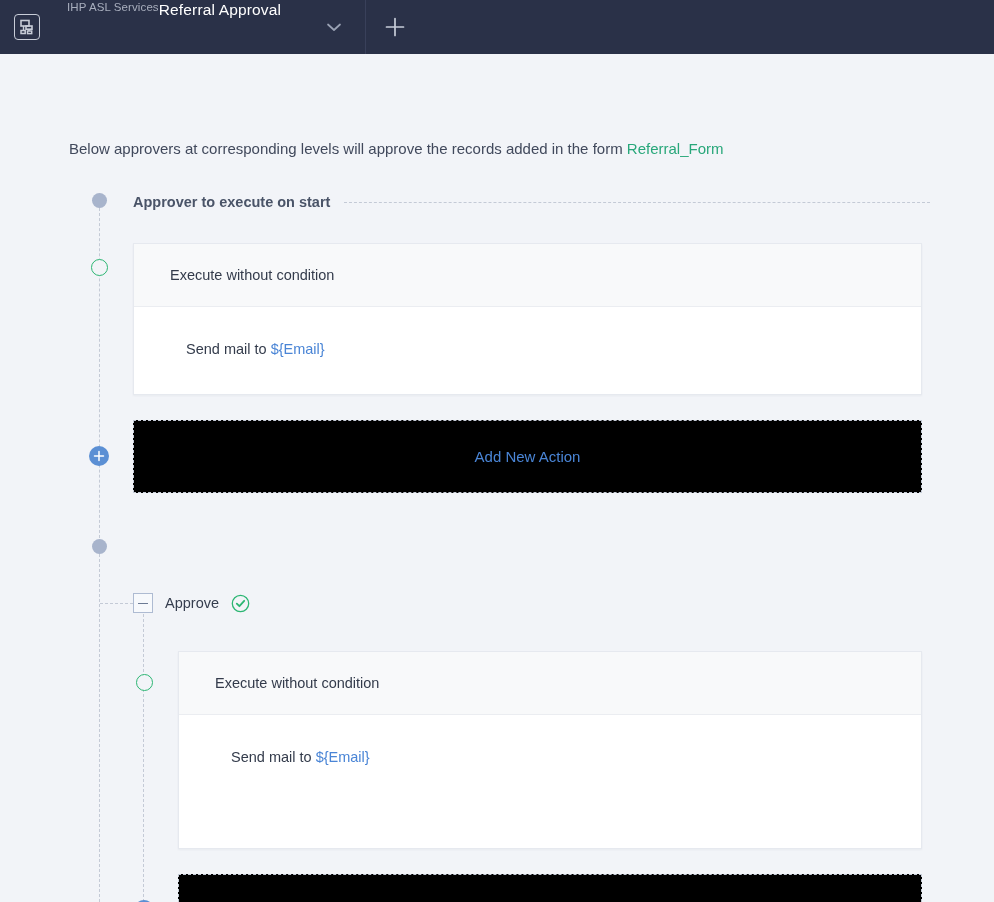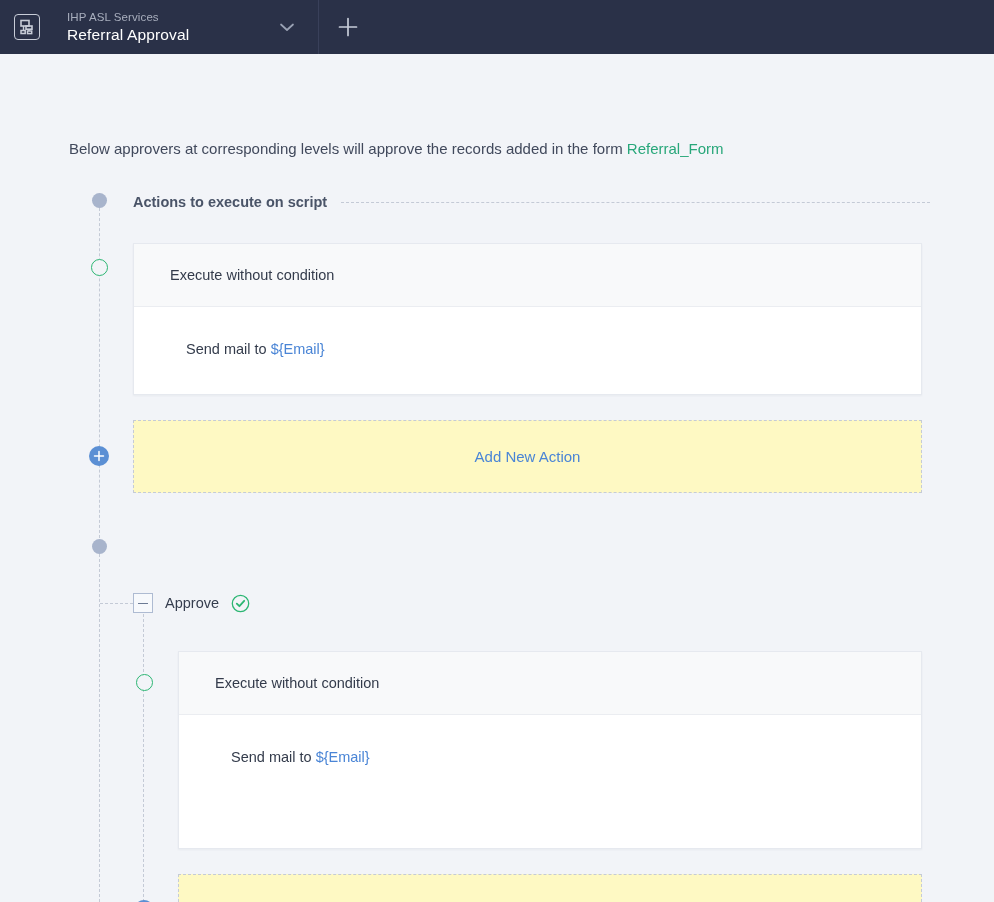--- a/index.html
+++ b/index.html
@@ -35,21 +35,21 @@
     width: 26px;
     height: 26px;
     border: 1.6px solid #c8cdd8;
     border-radius: 4px;
     position: relative;
   }
   .logo-box svg { display: block; }
 
   .topbar-titles {
     display: flex;
-    flex-direction: column;
+    flex-direction: row;
     justify-content: center;
     padding-left: 13px;
     flex: 0 0 auto;
     min-width: 180px;
   }
   .topbar-sub {
     font-size: 11.5px;
     color: #a8aebd;
     line-height: 15px;
     letter-spacing: .1px;
@@ -231,21 +231,21 @@
     padding: 0 52px;
     line-height: 44px;
     white-space: nowrap;
   }
   .action-line .var { color: #4a85d6; }
 
   
   .add-action {
     position: absolute;
     border: 1px dashed #c5cbd6;
-    background: #fef9c3;
+    background: #000000;
     display: flex;
     align-items: center;
     justify-content: center;
     cursor: pointer;
   }
   .add-action span {
     font-size: 15px;
     color: #4a85d6;
   }
 </style>
@@ -297,21 +297,21 @@
   <div class="flow">
 
     <div class="trunk" style="top:154px;height:330px;"></div>
     <div class="trunk" style="top:500px;height:348px;"></div>
 
     <div class="branch-h" style="left:100px;top:549px;width:33px;"></div>
     <div class="branch-trunk" style="top:560px;height:288px;"></div>
 
     <div class="dot-solid" style="top:139px;"></div>
     <div class="section-head" style="top:139px;">
-      <span class="sh-label">Actions to execute on script</span>
+      <span class="sh-label">Approver to execute on start</span>
       <span class="sh-rule"></span>
     </div>
 
     <div class="dot-ring" style="left:91px;top:205px;"></div>
     <div class="card" style="left:133px;top:189px;width:789px;height:152px;">
       <div class="card-head">Execute without condition</div>
       <div class="card-body">
         <div class="action-line">
           <span>Send mail to </span><span class="var">${Email}</span>
         </div>

